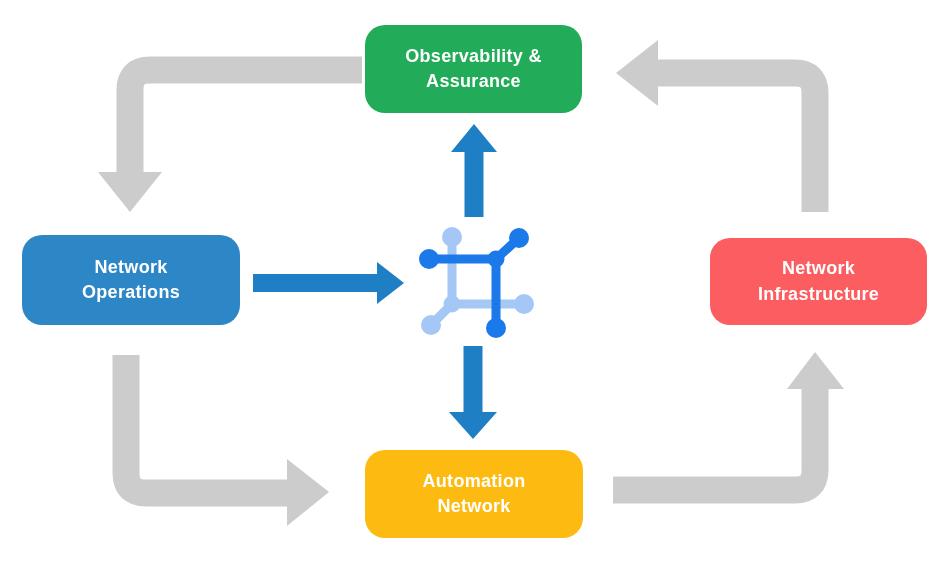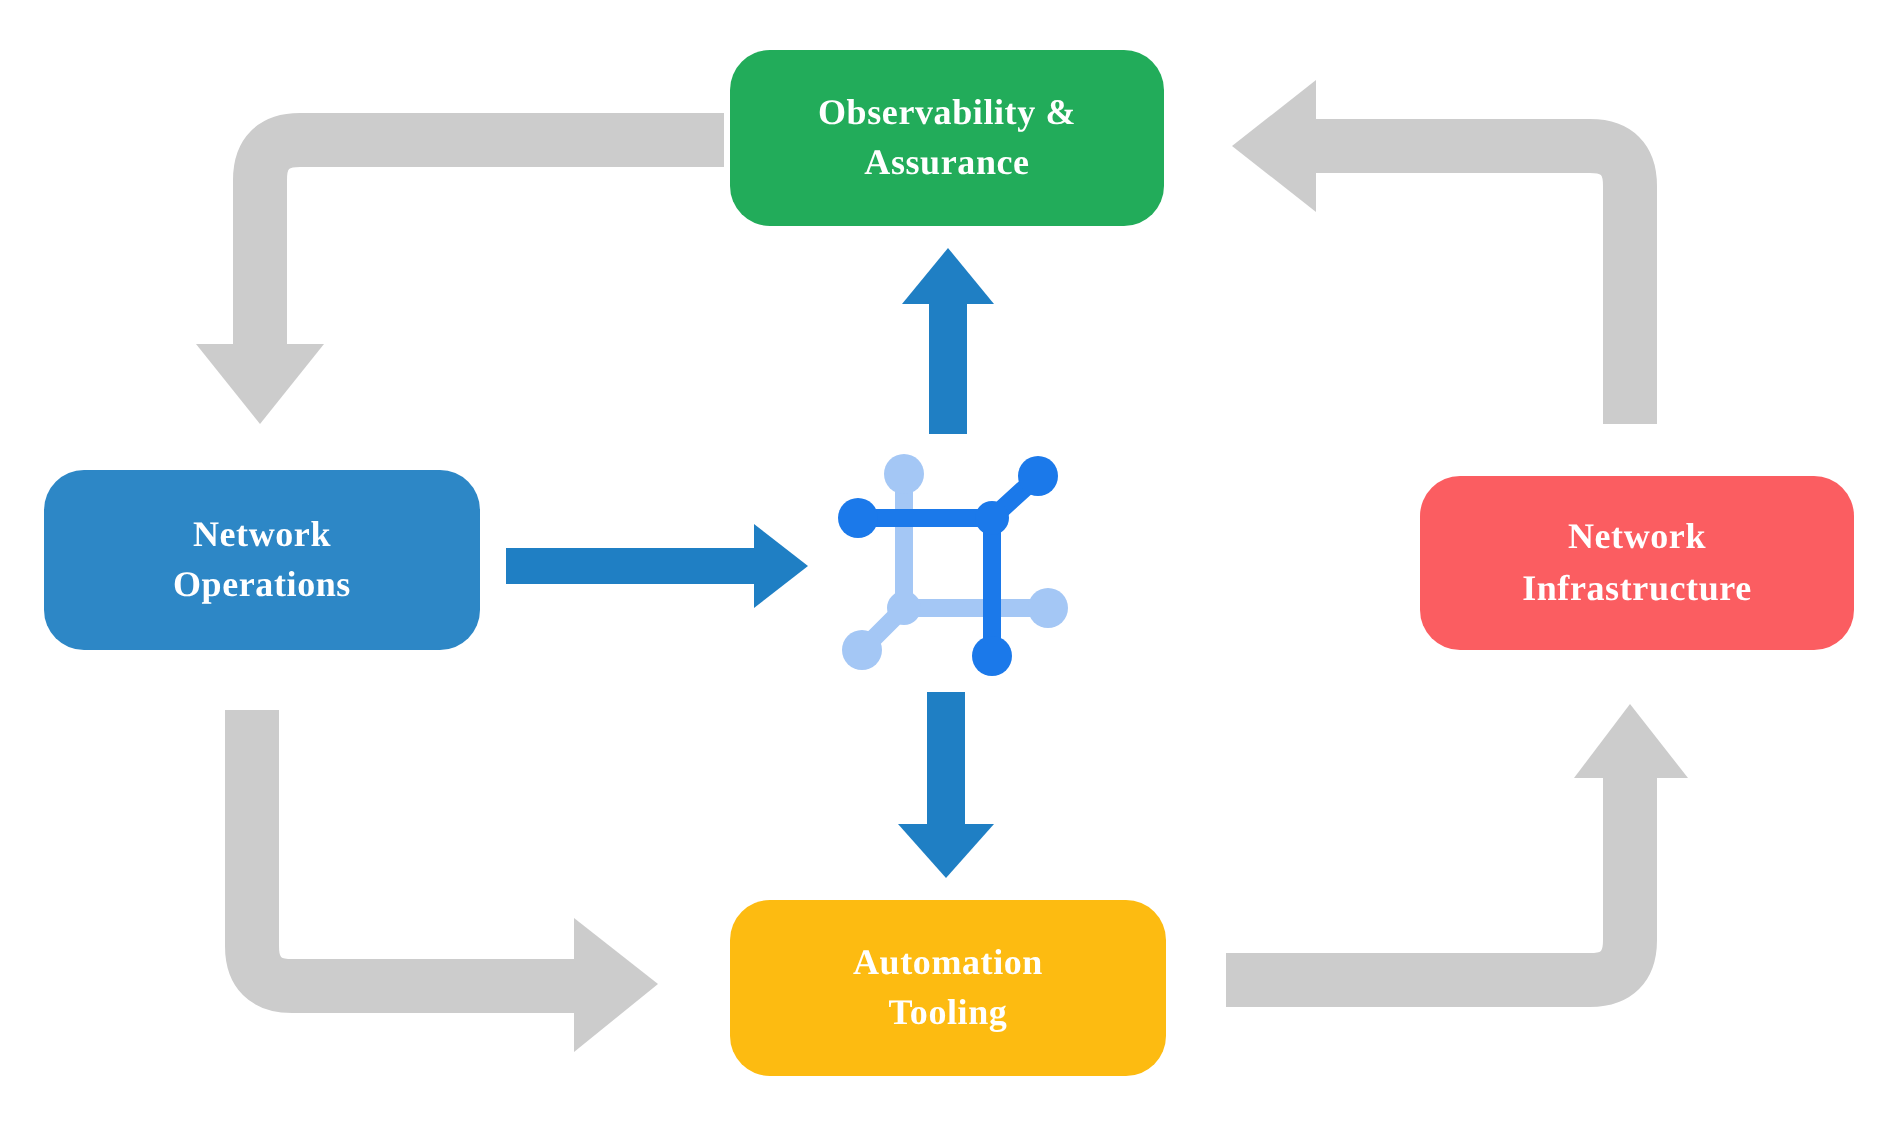--- a/index.html
+++ b/index.html
@@ -2,21 +2,21 @@
 <html><head>
 <meta charset="utf-8">
 <style>
   html, body { margin: 0; padding: 0; background: #ffffff; }
   .canvas {
     position: relative;
     width: 948px;
     height: 570px;
     background: #ffffff;
     overflow: hidden;
-    font-family: Liberation Serif, serif;
+    font-family: Liberation Sans, sans-serif;
   }
   .diagram-svg {
     position: absolute;
     left: 0; top: 0;
     width: 948px; height: 570px;
     z-index: 1;
   }
   .node {
     position: absolute;
     z-index: 2;
@@ -109,16 +109,16 @@
 Operations</span>
   </div>
 
   <div class="node node-right" style="background-color: rgb(251, 93, 97);">
     <span class="node-label">Network
 Infrastructure</span>
   </div>
 
   <div class="node node-bottom" style="background-color: rgb(253, 187, 17);">
     <span class="node-label">Automation
-Tooling</span>
+Network</span>
   </div>
 
 </div>
 
 </body></html>

